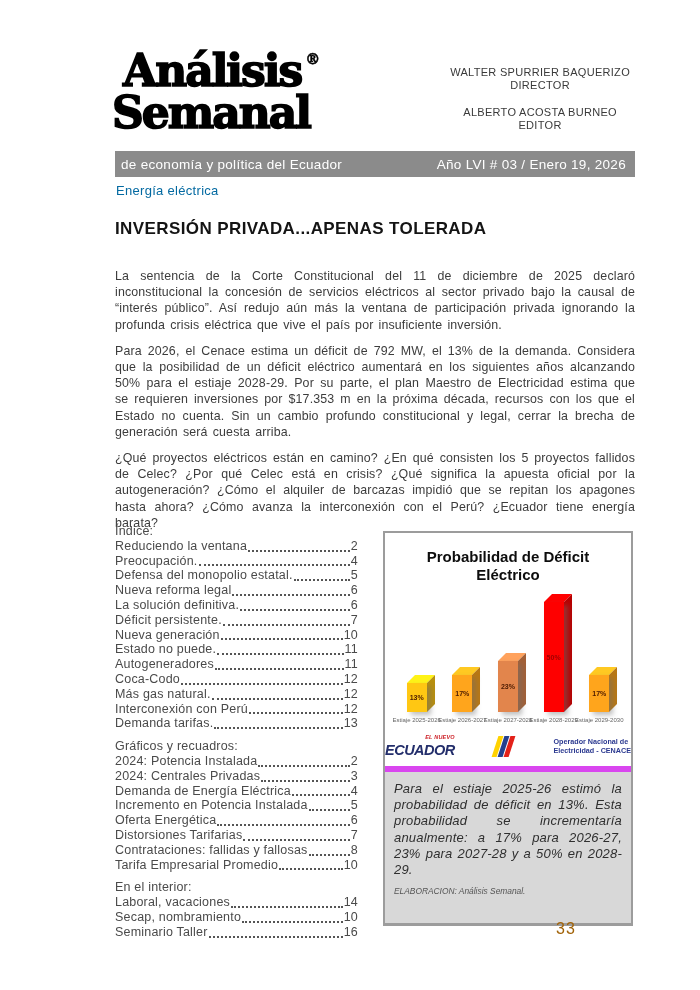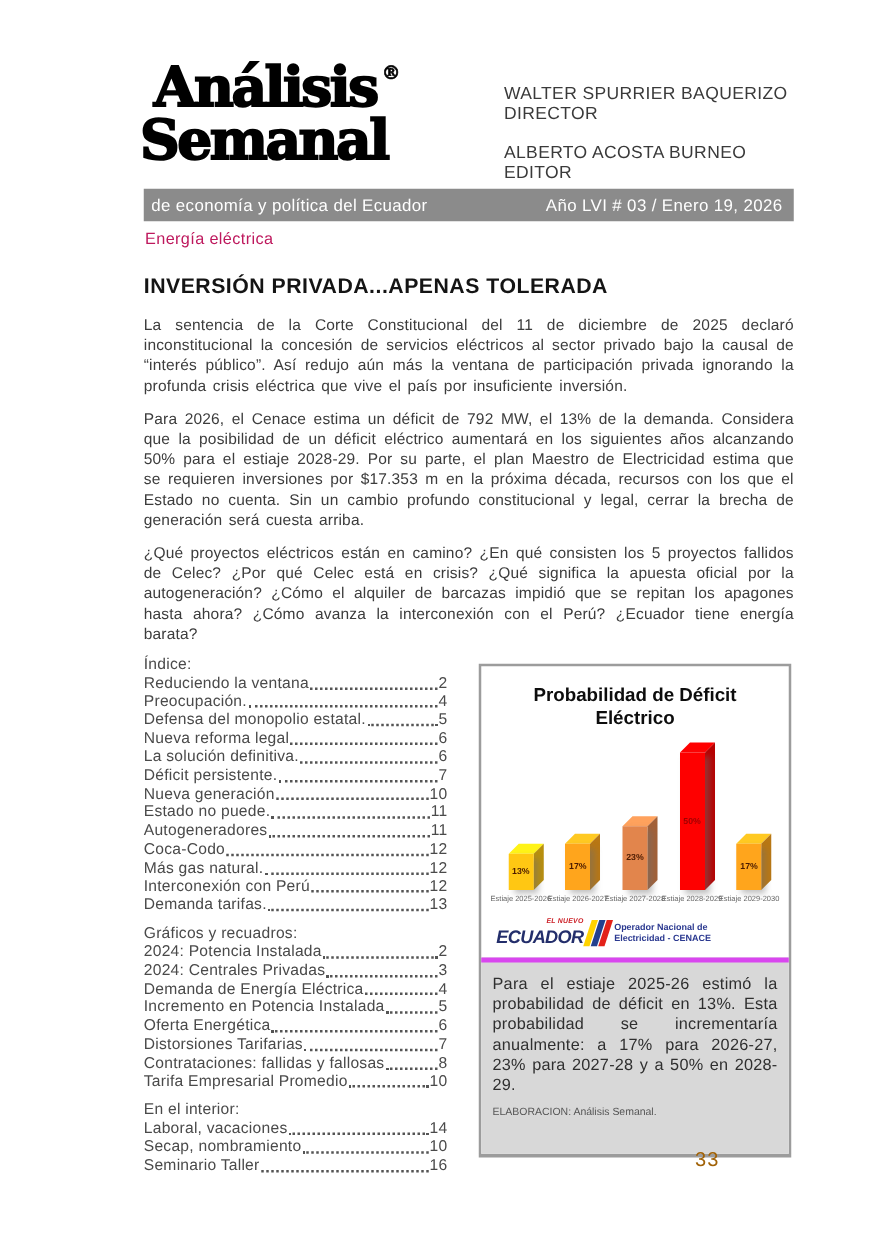--- a/index.html
+++ b/index.html
@@ -5,29 +5,29 @@
   * { margin:0; padding:0; box-sizing:border-box; }
   html,body { background:#fff; }
   body { font-family:"Liberation Sans", sans-serif; }
   .page { position:relative; width:700px; height:990px; background:#ffffff; overflow:hidden; color:#3f3f3f; }
 
   
   .logo { position:absolute; left:112px; top:50px; font-family:"DejaVu Serif", serif; font-weight:bold; color:#000; line-height:0.95; }
   .logo-l1 { font-size:44px; letter-spacing:-2px; -webkit-text-stroke:1.6px #000; margin-left:11px; }
   .logo-l2 { font-size:44px; letter-spacing:-2px; -webkit-text-stroke:1.6px #000; }
   .reg { font-size:15px; vertical-align:22px; -webkit-text-stroke:0.5px #000; letter-spacing:0; margin-left:4px; }
-  .masthead { position:absolute; top:66px; right:70px; text-align:left; color:#3a3a3a; font-size:14px; line-height:1.15; letter-spacing:0.3px; }
+  .masthead { position:absolute; top:66px; right:70px; text-align:center; color:#3a3a3a; font-size:11px; line-height:1.15; letter-spacing:0.3px; }
   .masthead .block + .block { margin-top:15px; }
   .issue-bar { position:absolute; left:115px; top:151px; width:520px; height:26px; background:#8b8b8b; color:#fff;
                display:flex; align-items:center; justify-content:space-between; padding:0 9px 0 6px; font-size:13.5px; letter-spacing:0.3px; }
 
   
-  .section-label { position:absolute; left:116px; top:183px; font-size:13px; color:#be185d; letter-spacing:0.3px; }
+  .section-label { position:absolute; left:116px; top:183px; font-size:13px; color:#0369a1; letter-spacing:0.3px; }
   .article-title { position:absolute; left:115px; top:219px; width:520px; text-align:left; font-weight:bold; font-size:17px; color:#141414; letter-spacing:0.4px; }
-  .body-copy { position:absolute; left:115px; top:252px; width:520px; }
+  .body-copy { position:absolute; left:115px; top:268px; width:520px; }
   .body-copy p { font-size:12.4px; line-height:16.2px; text-align:justify; margin-bottom:10px; color:#3c3c3c; letter-spacing:0.15px; word-spacing:1.5px; }
 
   
   .toc { position:absolute; left:115px; top:524px; width:243px; color:#4a4a4a; }
   .toc-section + .toc-section { margin-top:8px; }
   .toc-heading { font-size:12.5px; line-height:14.8px; letter-spacing:0.2px; }
   .toc-line { display:flex; align-items:flex-end; font-size:12.5px; line-height:14.8px; letter-spacing:0.2px; }
   .toc-line .lbl { white-space:nowrap; }
   .toc-line .dots { flex:1; border-bottom:2px dotted #555; margin:0 1px 2px 1px; min-width:6px; }
 
@@ -37,31 +37,31 @@
   .chart-title { margin-top:15px; text-align:center; font-weight:bold; font-size:15px; line-height:1.2; color:#0d0d0d; }
   .plot { margin:10px 8px 0; height:132px; display:flex; justify-content:space-evenly; align-items:flex-end; position:relative; }
   .bar-col { display:flex; flex-direction:column; align-items:center; justify-content:flex-end; width:44px; height:100%; }
   .bar-wrap { position:relative; width:20px; }
   .bar-front { position:absolute; inset:0; display:flex; align-items:center; justify-content:center; box-shadow:4px 3px 5px rgba(110,110,110,0.45); }
   .bar-side  { position:absolute; top:0; left:100%; width:8px; height:100%; filter:brightness(0.72); transform:skewY(-45deg); transform-origin:0 0; }
   .bar-top   { position:absolute; left:0; top:-8px; width:100%; height:8px; filter:brightness(1.22); transform:skewX(-45deg); transform-origin:left bottom; }
   .bar-val { position:relative; font-size:7px; font-weight:bold; color:#4a1a00; }
   .bar-col:nth-child(4) .bar-val { color:#a00000; }
   .bar-cat { margin-top:5px; height:9px; font-size:6px; color:#666; white-space:nowrap; }
-  .logo-strip { height:40px; display:flex; align-items:center; justify-content:flex-start; gap:2px;padding-left:12px; }
+  .logo-strip { height:40px; display:flex; align-items:center; justify-content:space-between; gap:2px; }
   .ecuador-wrap { position:relative; padding-top:7px; }
   .el-nuevo { position:absolute; top:0; right:0; font-size:5.5px; font-style:italic; font-weight:bold; color:#cc2027; letter-spacing:0.2px; }
   .ecuador-text { font-size:14.5px; font-weight:bold; font-style:italic; color:#232e6b; letter-spacing:-0.5px; font-family:"Liberation Sans", sans-serif; }
   .stripes { display:flex; gap:1.5px; height:21px; transform:skewX(-18deg); margin:0 3px 0 1px; }
   .stripes i { display:block; width:4.5px; }
   .stripe-yellow { background:#ffd200; }
   .stripe-blue   { background:#23408e; }
   .stripe-red    { background:#e32119; }
   .cenace-text { font-size:7.2px; font-weight:bold; color:#2b3990; line-height:1.3; text-align:left; }
-  .caption-area { flex:1; background:#d8d8d8; border-top:4px solid #d946ef; padding:9px 9px 5px; }
+  .caption-area { flex:1; background:#d8d8d8; border-top:6px solid #d946ef; padding:9px 9px 5px;font-style:italic; }
   .caption { font-size:13px; line-height:16.2px; text-align:justify; color:#2f2f2f; letter-spacing:0.2px; word-spacing:1px; }
   .source { margin-top:9px; font-size:7.6px; line-height:9.2px; text-align:justify; color:#555; word-spacing:2px; }
   .elab { margin-top:8px; font-size:8.4px; color:#555; }
   .pageno { position:absolute; left:556px; top:920px; font-size:16px; color:#a16207; letter-spacing:1px; }
 </style>
 </head>
 <body>
 
 <div class="page">
 

